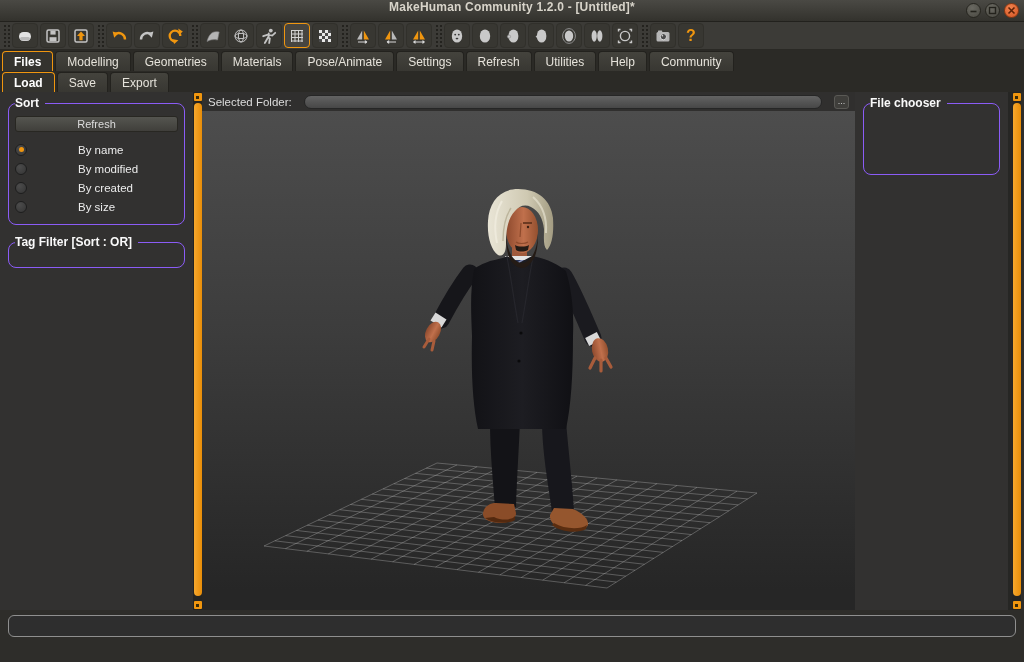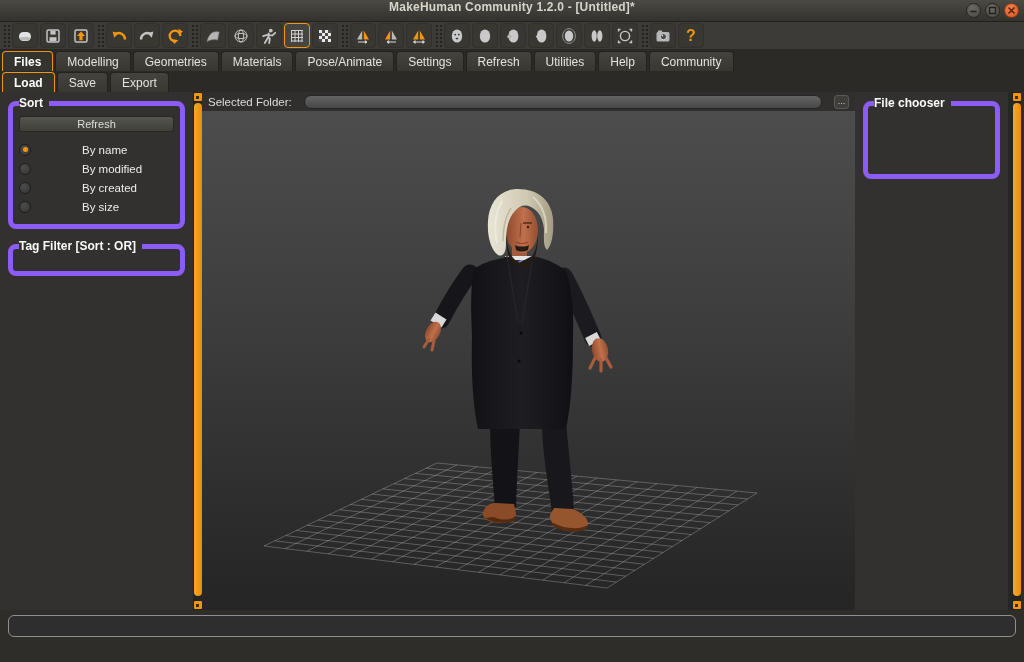--- a/index.html
+++ b/index.html
@@ -39,21 +39,21 @@
     font-size:12px;color:#e6e3db;background:linear-gradient(#44433d,#383732);
     border:1px solid #23221e;border-bottom:none;border-radius:4px 4px 0 0;cursor:pointer;white-space:nowrap;}
   .tab.active{background:#34332e;border:1px solid var(--accent);border-bottom:none;font-weight:bold;color:#fff;}
 
   
   .content{position:absolute;left:0;top:92px;width:1024px;height:518px;background:#242424;}
   .sidepanel{position:absolute;top:0;height:518px;background:#323130;padding:4px 8px;}
   .sidepanel.left{left:0;width:193px;}
   .sidepanel.right{left:855px;width:153px;}
 
-  fieldset{border:5px solid #8b5cf6;border-radius:8px;padding:4px 6px 8px 6px;margin-bottom:10px;background:transparent;}
+  fieldset{border:1px solid #8b5cf6;border-radius:8px;padding:4px 6px 8px 6px;margin-bottom:10px;background:transparent;}
   legend{font-size:12px;font-weight:bold;color:#fafafa;padding-right:6px;}
   .refresh-btn{display:block;width:100%;height:16px;border-radius:3px;margin:2px 0 8px 0;
     background:linear-gradient(#555550,#403f3b);border:1px solid #282722;color:#dcdcdc;
     font-size:11px;text-align:center;line-height:14px;cursor:pointer;}
   .radio-row{display:flex;align-items:center;gap:7px;height:19px;cursor:pointer;}
   .radio{width:12px;height:12px;border-radius:50%;background:radial-gradient(circle at 35% 30%,#4c4c4c,#343434);
     border:1px solid #1e1e1e;position:relative;flex:none;}
   .radio.checked::after{content:'';position:absolute;left:2.5px;top:2.5px;width:5px;height:5px;border-radius:50%;background:var(--accent);}
   .rlabel{font-size:11.5px;color:#ececec;margin-left:44px;}
   .fs-empty{height:6px;}

